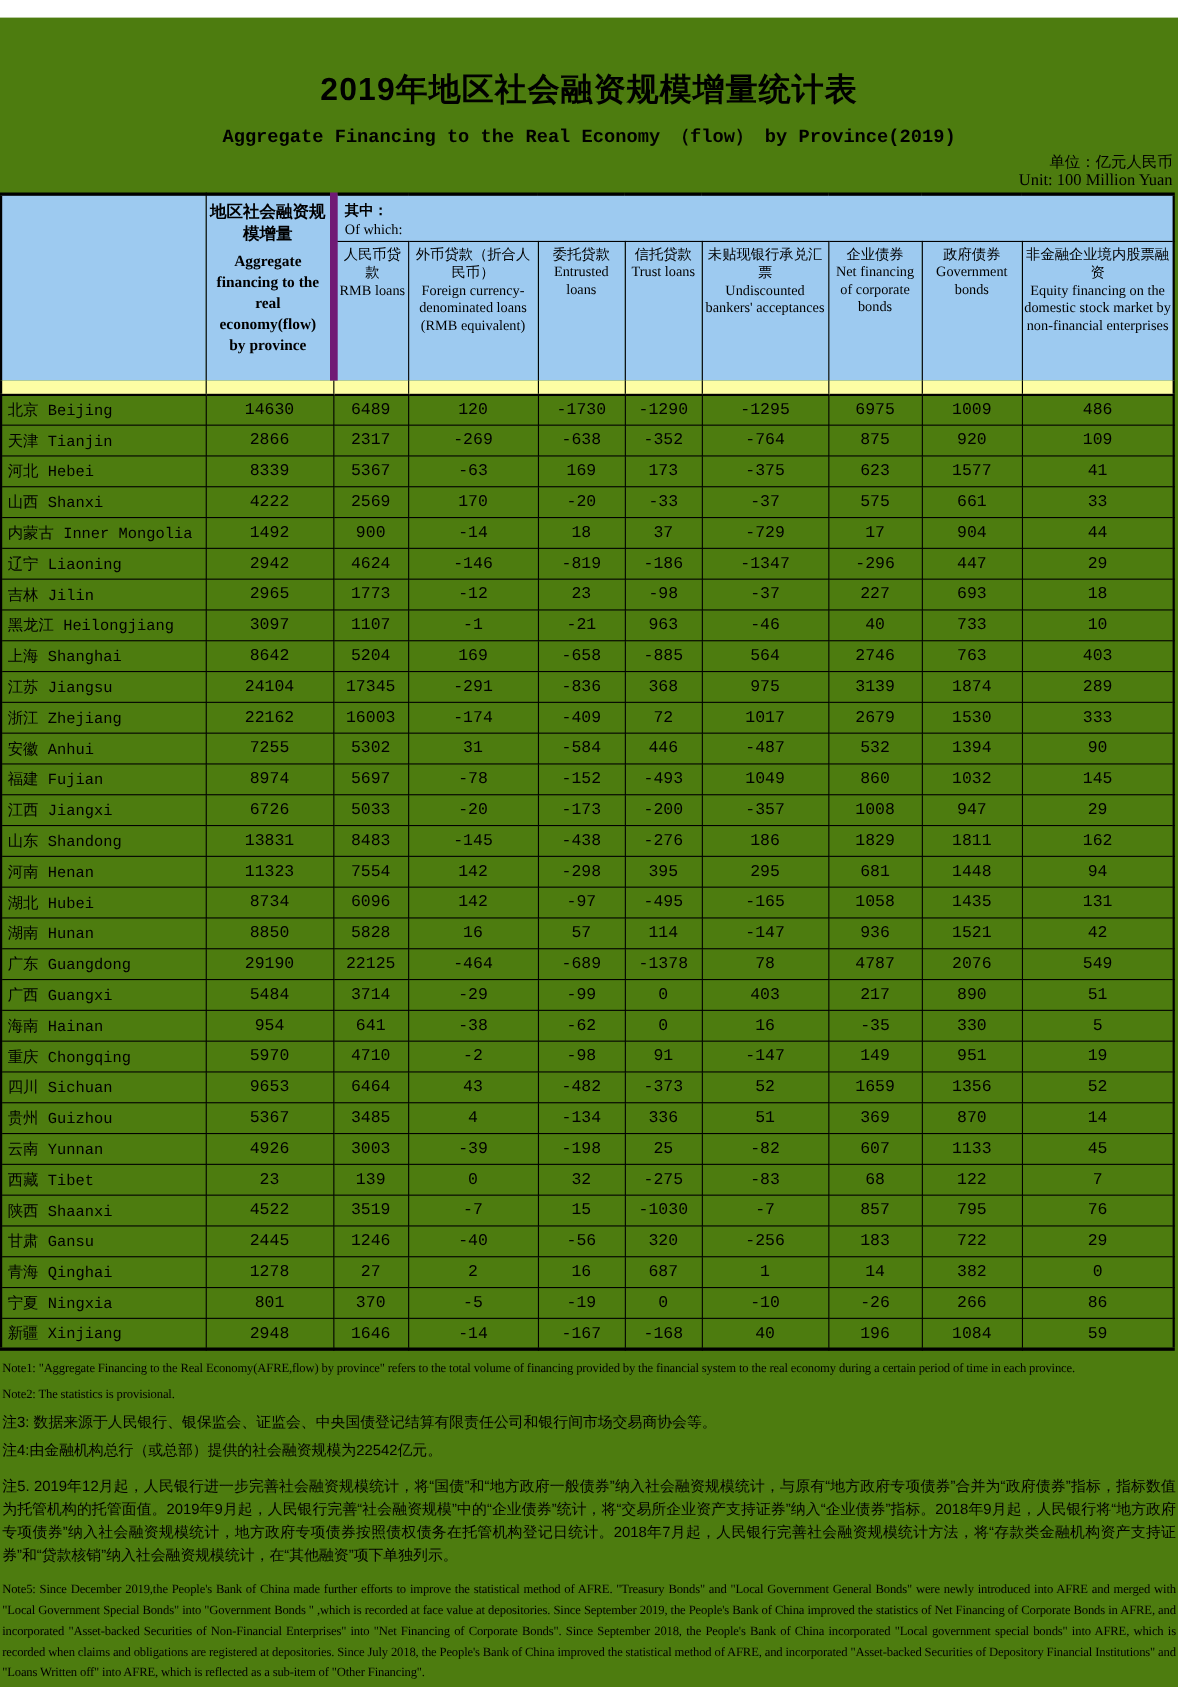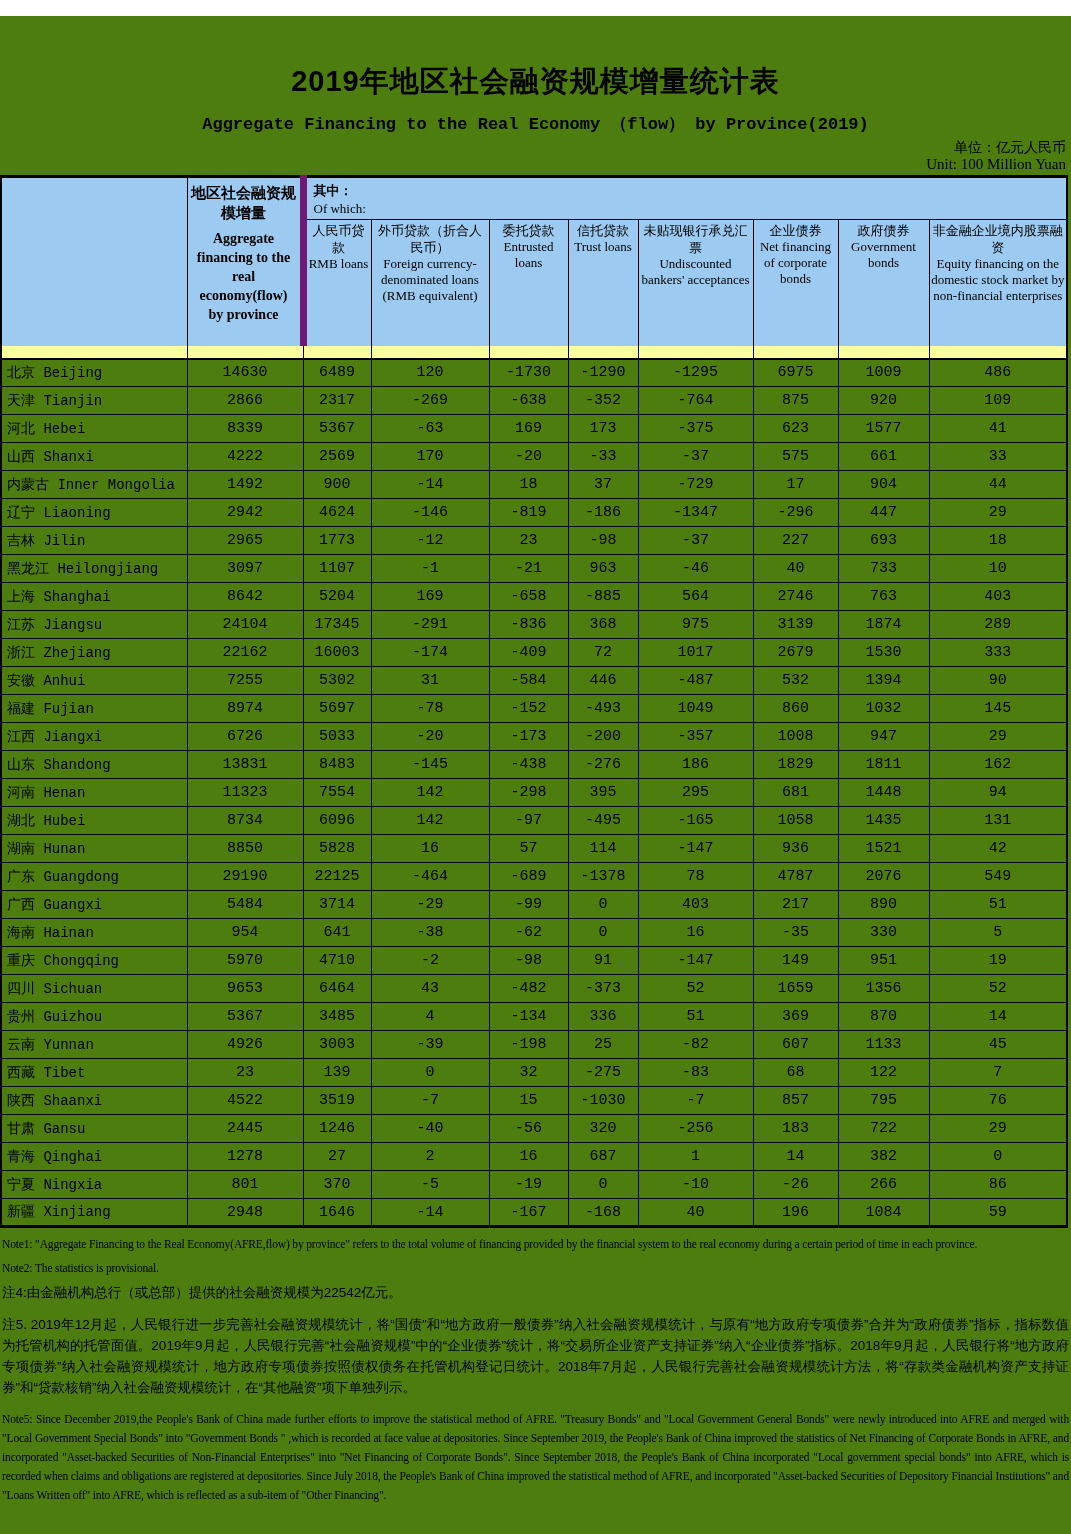--- a/index.html
+++ b/index.html
@@ -516,18 +516,19 @@
           <td class="num">196</td>
           <td class="num">1084</td>
           <td class="num">59</td>
         </tr>
       </tbody>
   </table>
 
   <div class="notes">
       <div class="note en">Note1: "Aggregate Financing to the Real Economy(AFRE,flow) by province" refers to the total volume of financing provided by the financial system to the real economy during a certain period of time in each province.</div>
       <div class="note en">Note2: The statistics is provisional.</div>
+      <div class="note cn">注3: 数据来源于人民银行、银保监会、证监会、中央国债登记结算有限责任公司和银行间市场交易商协会等。</div>
       <div class="note cn">注4:由金融机构总行（或总部）提供的社会融资规模为22542亿元。</div>
       <div class="note cn para">注5. 2019年12月起，人民银行进一步完善社会融资规模统计，将“国债”和“地方政府一般债券”纳入社会融资规模统计，与原有“地方政府专项债券”合并为“政府债券”指标，指标数值为托管机构的托管面值。2019年9月起，人民银行完善“社会融资规模”中的“企业债券”统计，将“交易所企业资产支持证券”纳入“企业债券”指标。2018年9月起，人民银行将“地方政府专项债券”纳入社会融资规模统计，地方政府专项债券按照债权债务在托管机构登记日统计。2018年7月起，人民银行完善社会融资规模统计方法，将“存款类金融机构资产支持证券”和“贷款核销”纳入社会融资规模统计，在“其他融资”项下单独列示。</div>
       <div class="note en para">Note5:  Since December 2019,the People's Bank of China made further efforts to improve the statistical method of AFRE. "Treasury Bonds" and "Local Government General Bonds" were newly introduced into AFRE and merged with  "Local Government Special Bonds" into "Government Bonds " ,which is recorded at face value at depositories. Since September 2019, the People's Bank of China improved the statistics of Net Financing of Corporate Bonds in AFRE, and incorporated "Asset-backed Securities of Non-Financial Enterprises" into "Net Financing of Corporate Bonds".  Since September 2018, the People's Bank of China incorporated "Local government special bonds" into AFRE, which is recorded when claims and obligations are registered at depositories. Since July 2018, the People's Bank of China improved the statistical method of AFRE, and incorporated "Asset-backed Securities of Depository Financial Institutions" and "Loans Written off" into AFRE, which is reflected as a sub-item of "Other Financing".</div>
     </div>
 
 </div>
 
 </body></html>

